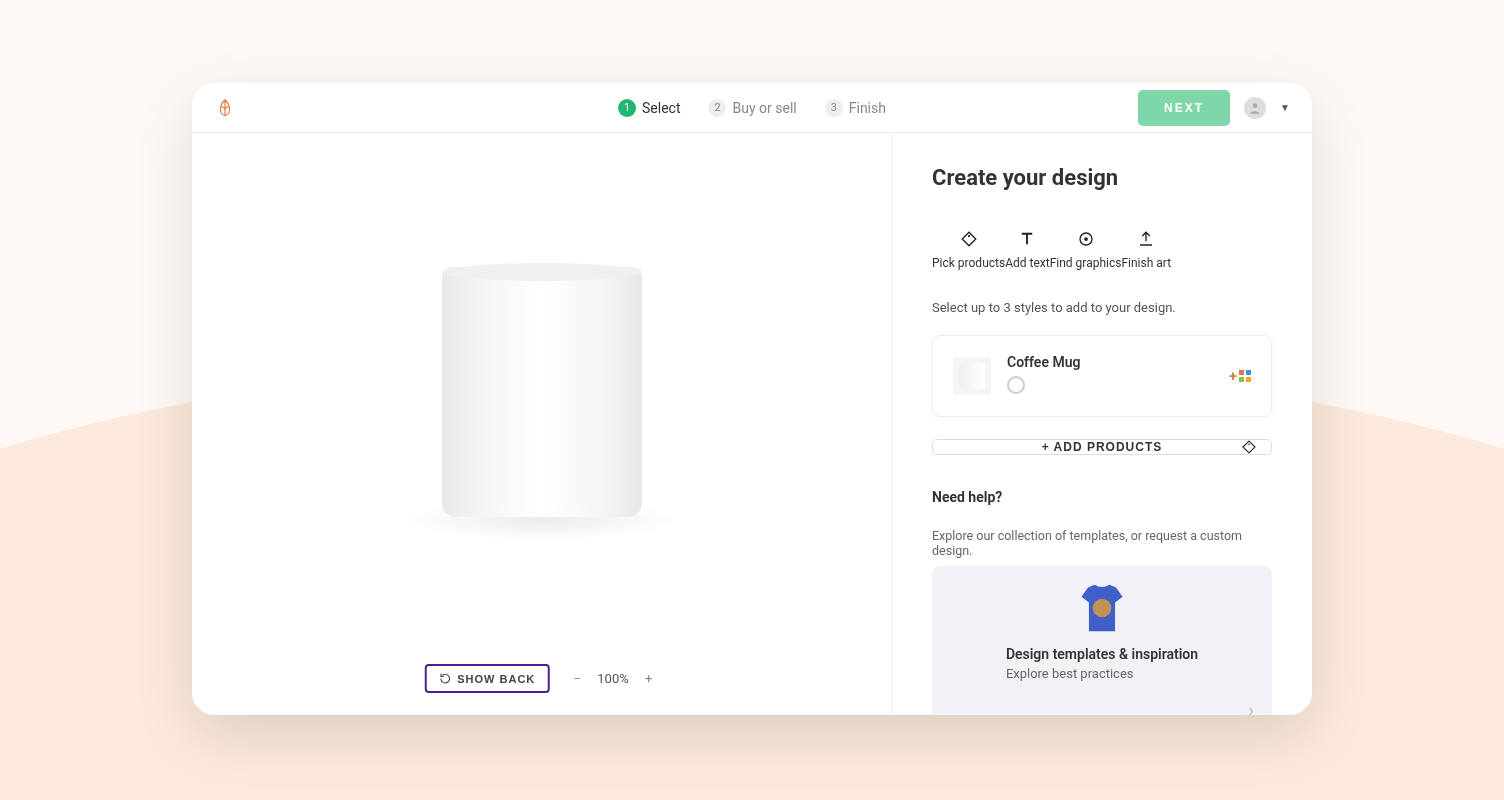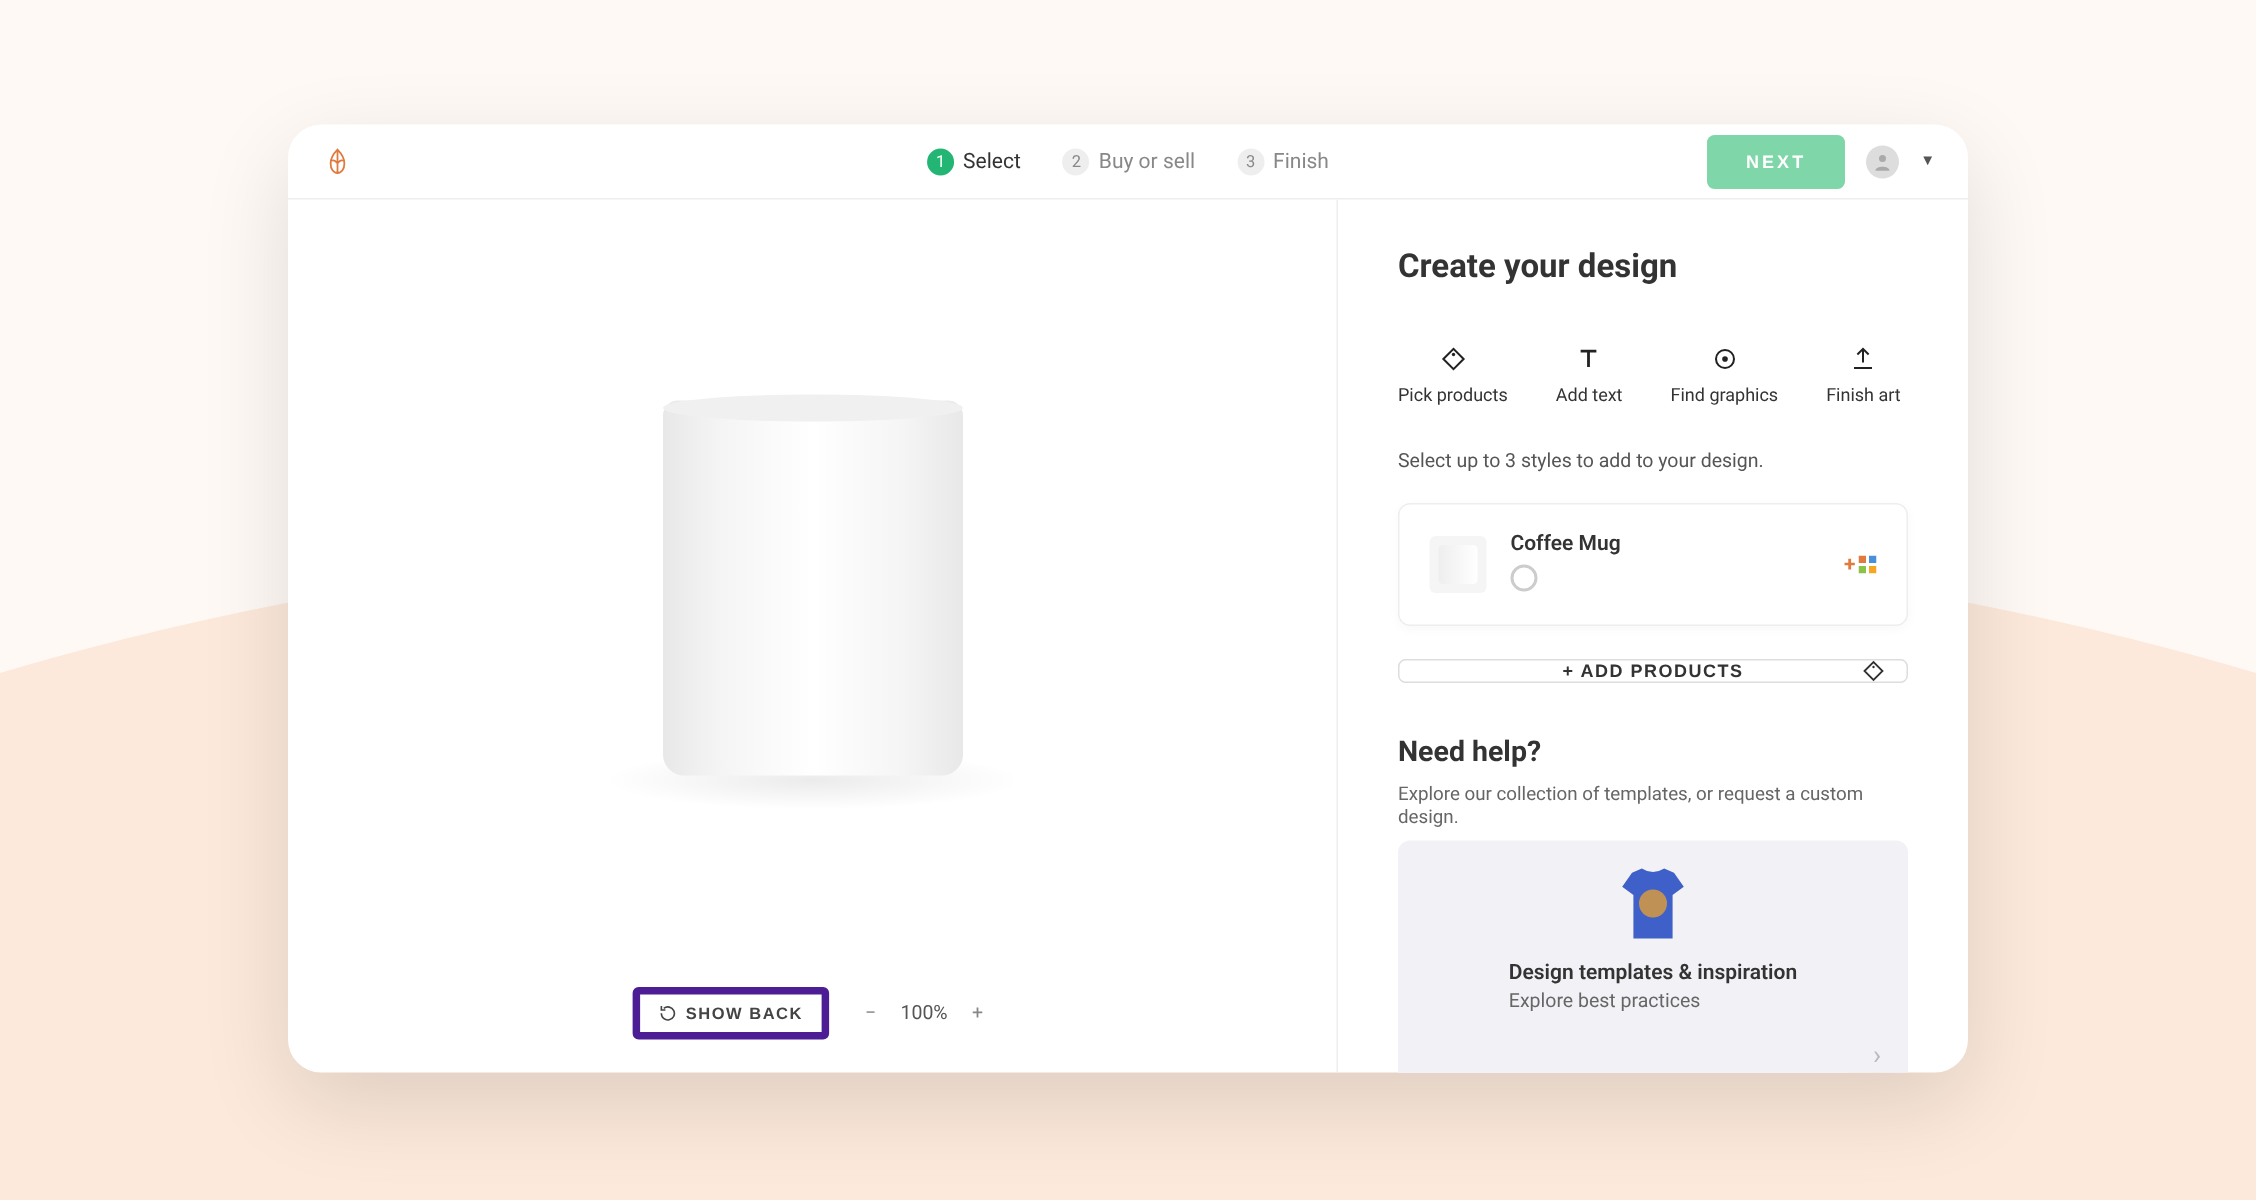--- a/index.html
+++ b/index.html
@@ -143,21 +143,21 @@
   left: 50%;
   transform: translateX(-50%);
   display: flex;
   align-items: center;
   gap: 18px;
 }
 .show-back {
   display: flex; align-items: center; gap: 6px;
   font-size: 11px; font-weight: 600; letter-spacing: 1px;
   color: #444;
-  border: 5px solid #4c1d95;
+  border: 2px solid #4c1d95;
   padding: 6px 12px;
   border-radius: 4px;
   background: #fff;
   cursor: pointer;
 }
 .zoom-ctrl { display: flex; align-items: center; gap: 10px; font-size: 13px; color: #555; }
 .zoom-btn { width: 20px; height: 20px; display: flex; align-items: center; justify-content: center; cursor: pointer; color: #888; }
 
 .sidebar {
   width: 420px;
@@ -165,21 +165,20 @@
   overflow-y: auto;
 }
 .sidebar h2 {
   font-size: 22px;
   font-weight: 700;
   color: #333;
   margin-bottom: 40px;
 }
 .tools {
   display: flex;
-  gap: 32px;
   margin-bottom: 30px;
 }
 .tool {
   display: flex; flex-direction: column; align-items: center; gap: 8px;
   font-size: 12px; color: #333;
   cursor: pointer;
 }
 .tool svg { width: 18px; height: 18px; }
 .hint { font-size: 13px; color: #555; margin-bottom: 20px; }
 .product-card {
@@ -233,21 +232,21 @@
   color: #333;
   display: flex;
   align-items: center;
   justify-content: center;
   gap: 8px;
   cursor: pointer;
   margin-bottom: 34px;
   position: relative;
 }
 .add-products svg { position: absolute; right: 14px; }
-.sidebar h3 { font-size: 19px; font-weight: 700; color: #333; margin-bottom: 10px; }
+.sidebar h3 { font-size: 14px; font-weight: 700; color: #333; margin-bottom: 23px; }
 .help-text { font-size: 12.5px; color: #666; margin-bottom: 8px; }
 .template-card {
   background: #f2f2f6;
   border-radius: 8px;
   padding: 14px 18px;
   display: flex;
   align-items: center;
   gap: 18px;
   cursor: pointer;
   flex-direction: column;

